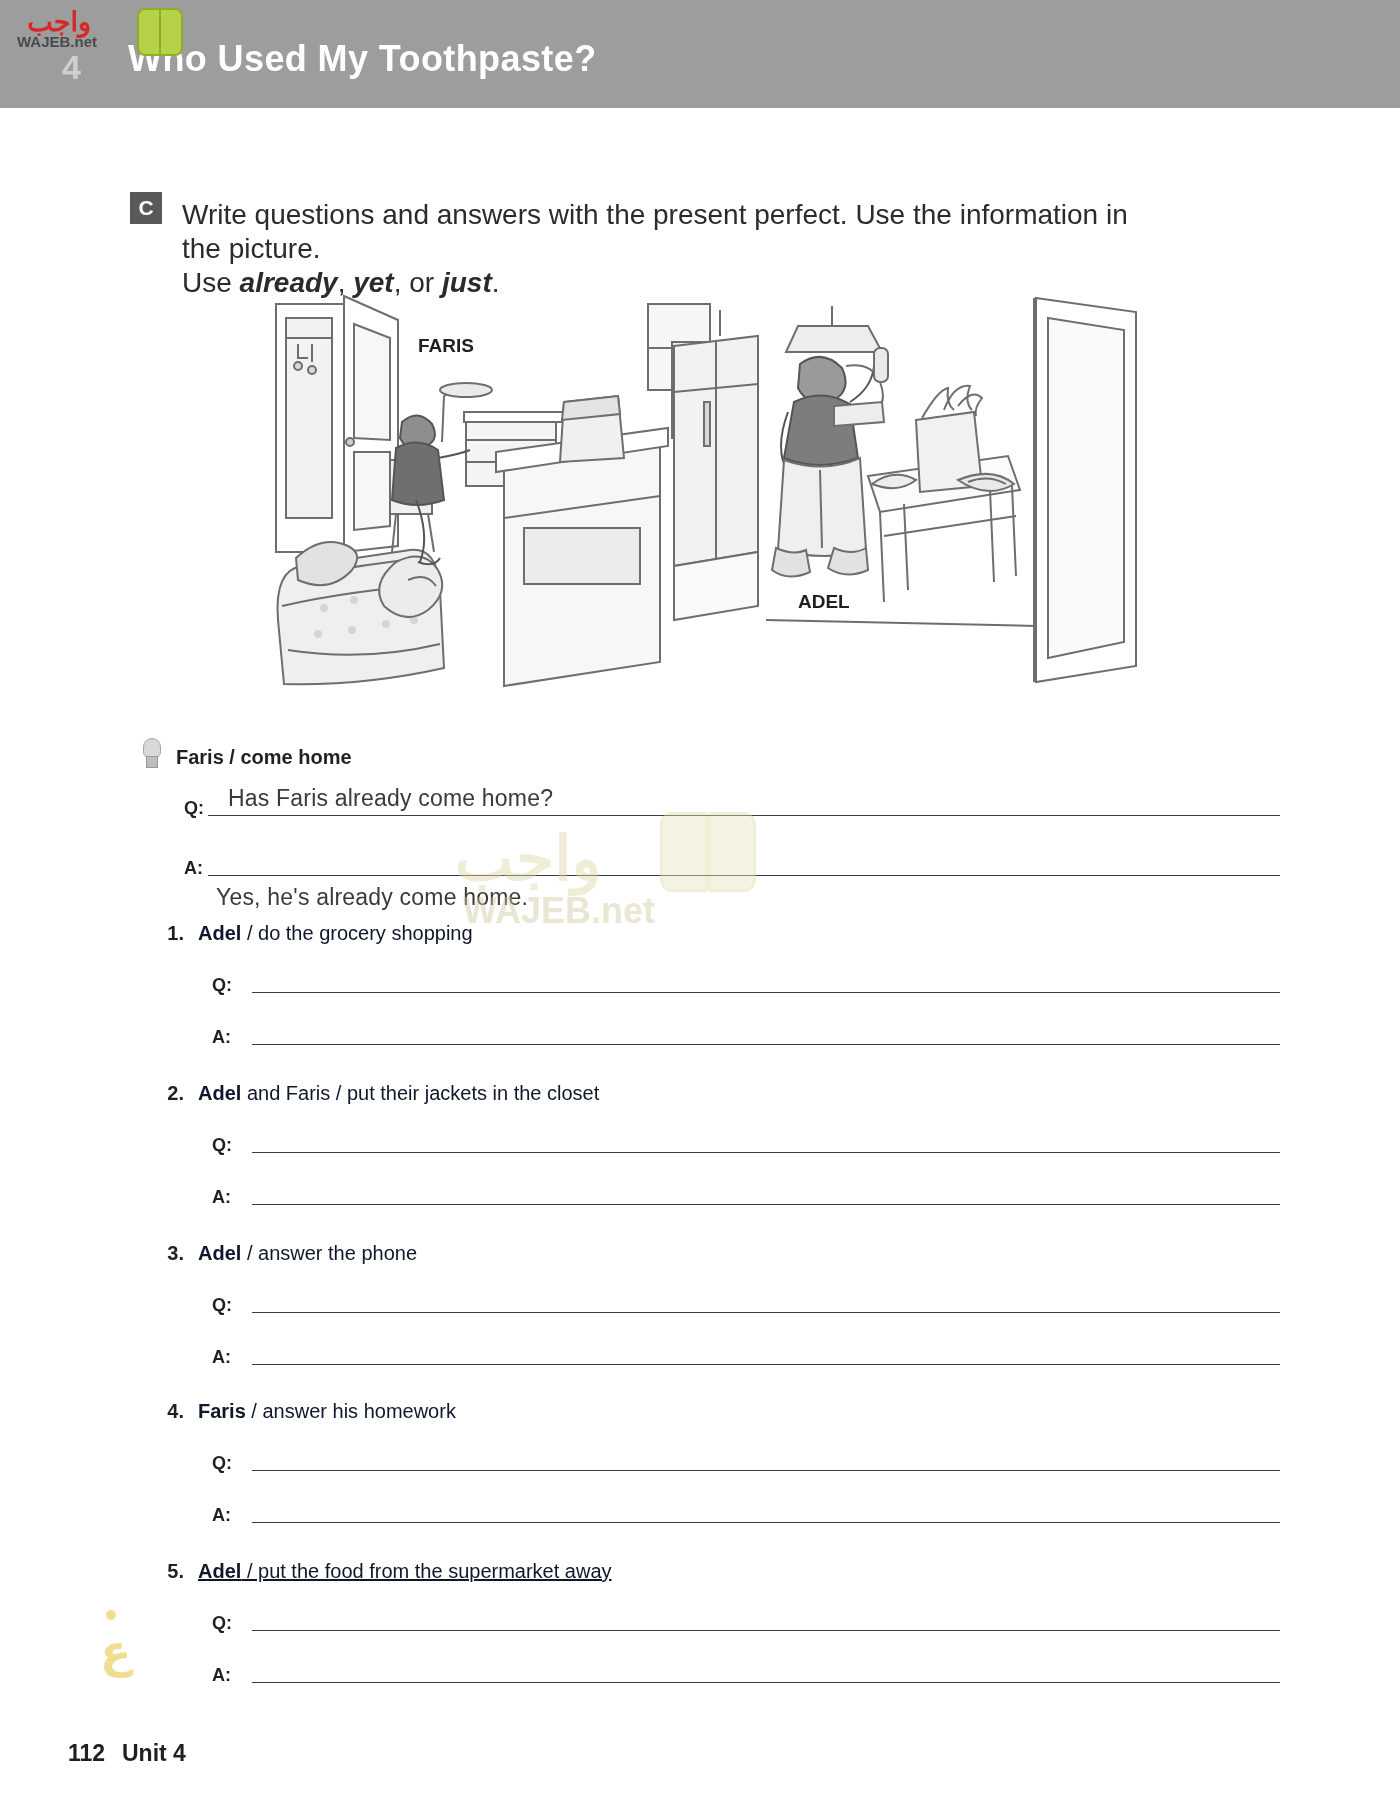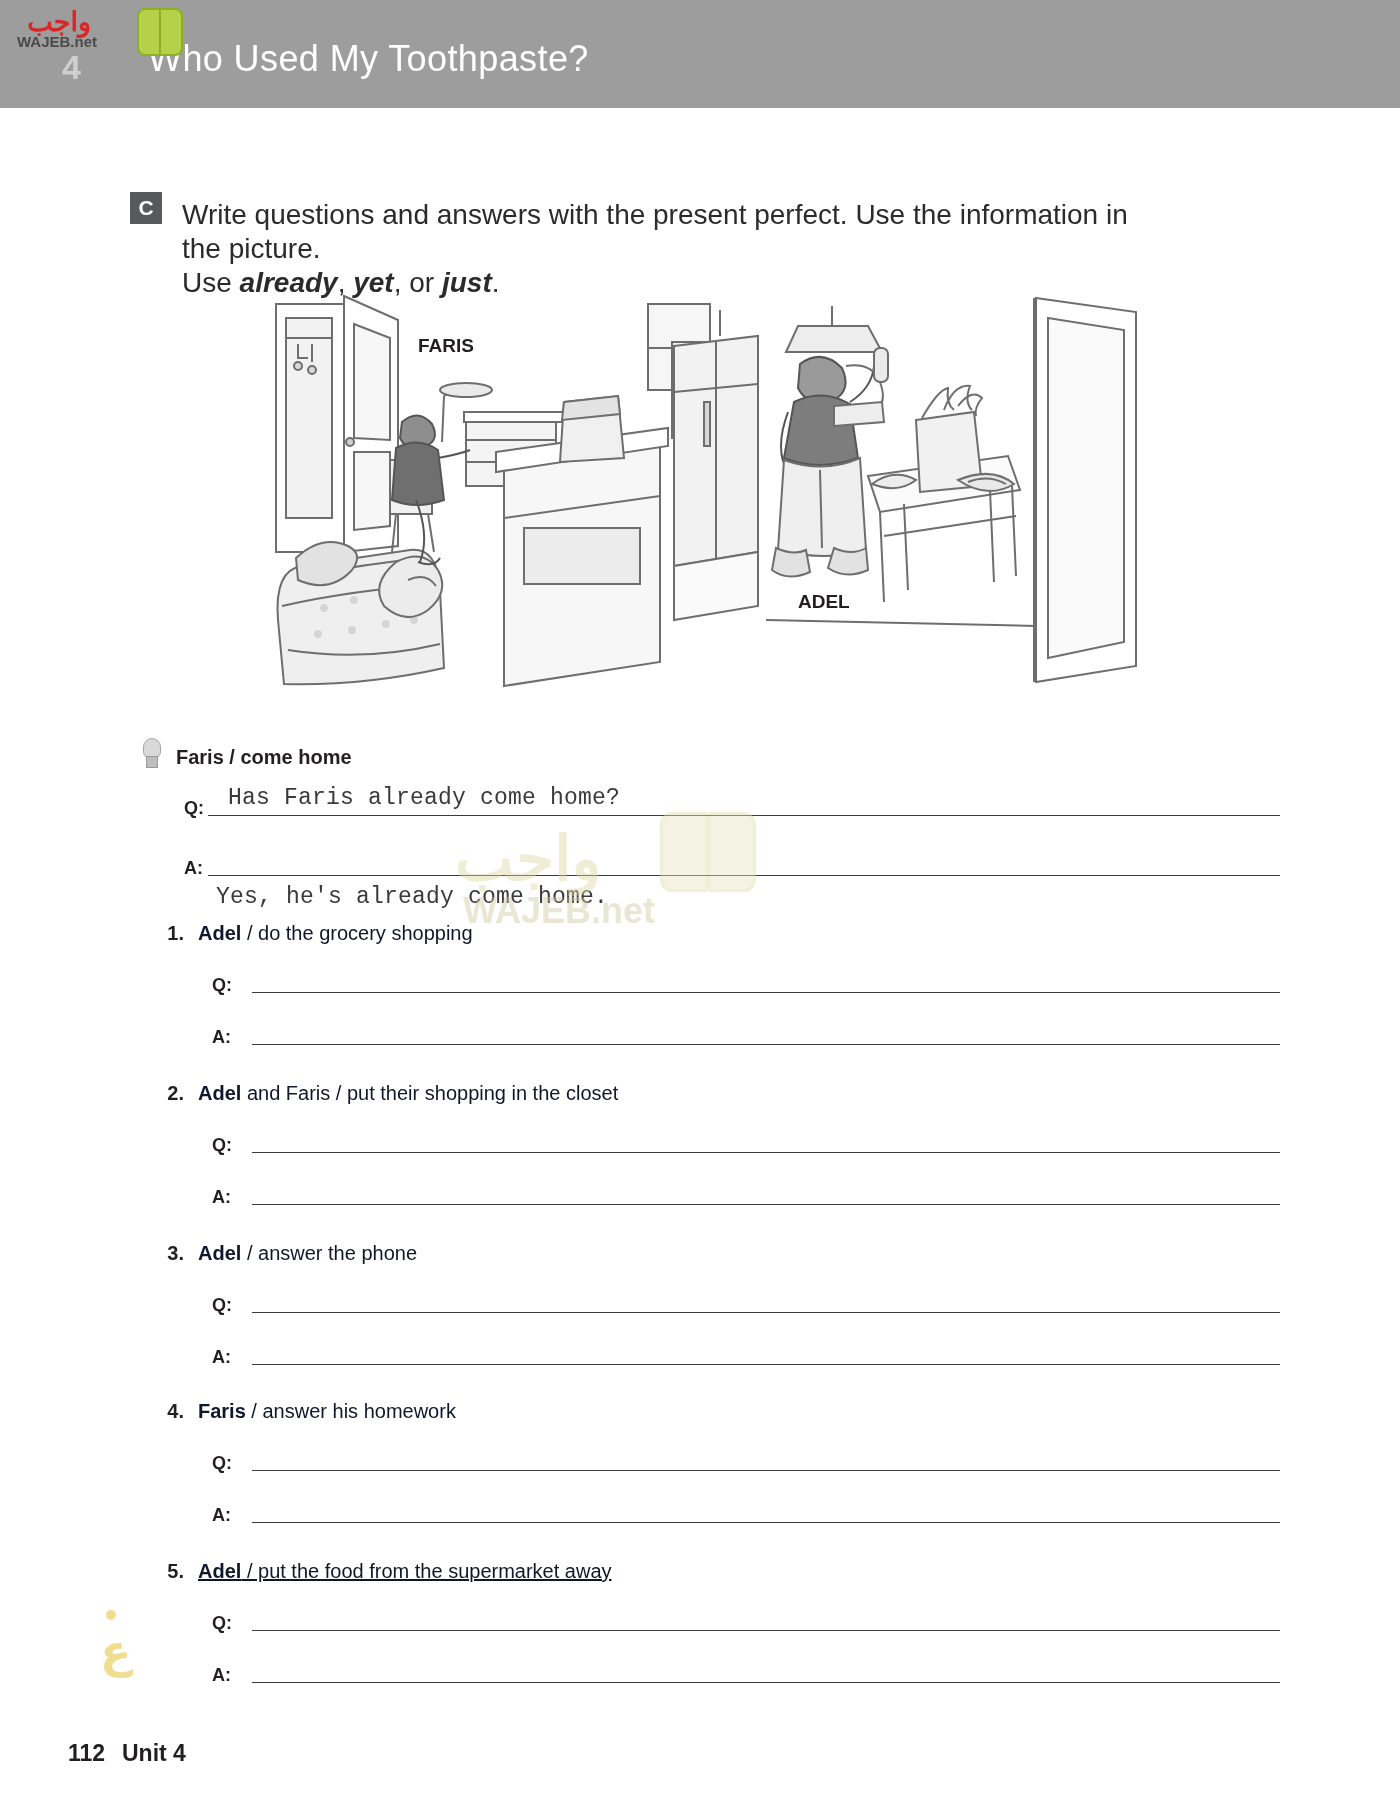--- a/index.html
+++ b/index.html
@@ -47,23 +47,22 @@
     color: #cfcfcf;
     font-weight: 700;
     letter-spacing: 0.5px;
   }
   .header-title {
     position: absolute;
     left: 128px;
     top: 38px;
     font-size: 36px;
     color: #ffffff;
-    font-weight: 400;
+    font-weight: 700;
     letter-spacing: 0.4px;
-    margin-left: 20px;
   }
 
   
   .logo-wrap {
     position: absolute;
     left: 8px;
     top: 2px;
     width: 175px;
     height: 58px;
   }
@@ -174,21 +173,21 @@
     font-weight: 700;
     color: #231f20;
   }
   .qa-line {
     position: absolute;
     height: 0;
     border-bottom: 1.6px solid #3b3b3b;
   }
   .handwriting {
     position: absolute;
-    font-family: Liberation Mono, monospace;
+    font-family: Liberation Sans, sans-serif;
     font-size: 23px;
     color: #3a3a3a;
     letter-spacing: 0.2px;
   }
 
   
   .item-num {
     position: absolute;
     font-size: 20px;
     font-weight: 700;
@@ -458,21 +457,21 @@
   <div class="item-num" style="left:150px; top:922px;">1.</div>
   <div class="item-text" style="left:198px; top:922px;"><b>Adel</b><span> / do the grocery shopping</span></div>
   <div class="qa-label" style="left:212px; top:975px;">Q:</div>
   <div class="qa-line" style="left:252px; top:992px; width:1028px;"></div>
   <div class="handwriting" style="left:270px; top:962px;"></div>
   <div class="qa-label" style="left:212px; top:1027px;">A:</div>
   <div class="qa-line" style="left:252px; top:1044px; width:1028px;"></div>
   <div class="handwriting" style="left:270px; top:1014px;"></div>
 
   <div class="item-num" style="left:150px; top:1082px;">2.</div>
-  <div class="item-text" style="left:198px; top:1082px;"><b>Adel</b><span> and Faris / put their shopping in the closet</span></div>
+  <div class="item-text" style="left:198px; top:1082px;"><b>Adel</b><span> and Faris / put their jackets in the closet</span></div>
   <div class="qa-label" style="left:212px; top:1135px;">Q:</div>
   <div class="qa-line" style="left:252px; top:1152px; width:1028px;"></div>
   <div class="handwriting" style="left:270px; top:1122px;"></div>
   <div class="qa-label" style="left:212px; top:1187px;">A:</div>
   <div class="qa-line" style="left:252px; top:1204px; width:1028px;"></div>
   <div class="handwriting" style="left:270px; top:1174px;"></div>
 
   <div class="item-num" style="left:150px; top:1242px;">3.</div>
   <div class="item-text" style="left:198px; top:1242px;"><b>Adel</b><span> / answer the phone</span></div>
   <div class="qa-label" style="left:212px; top:1295px;">Q:</div>

